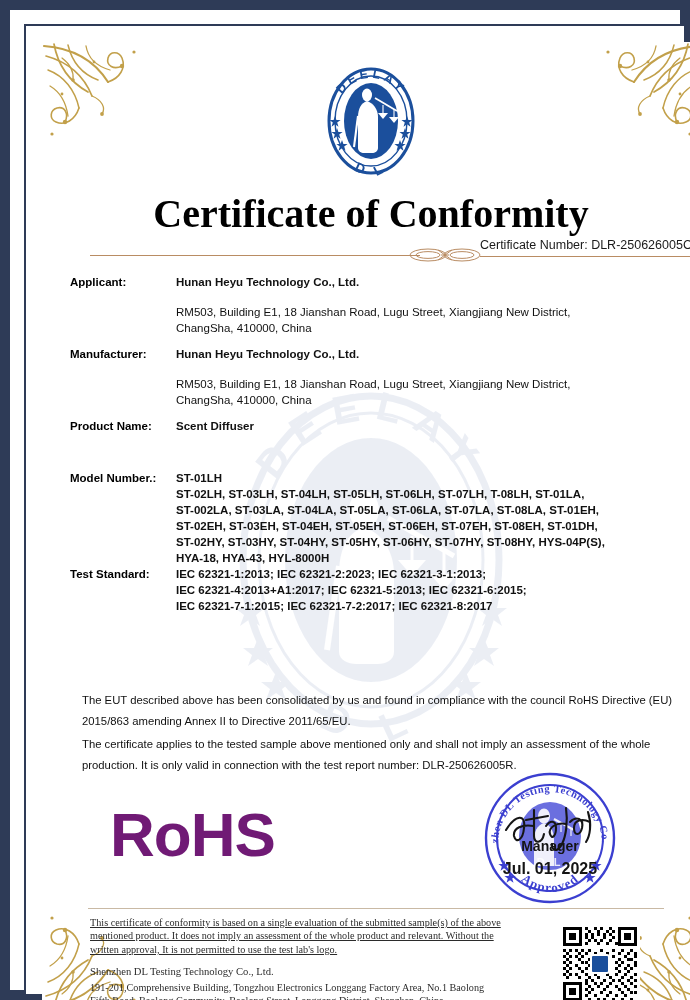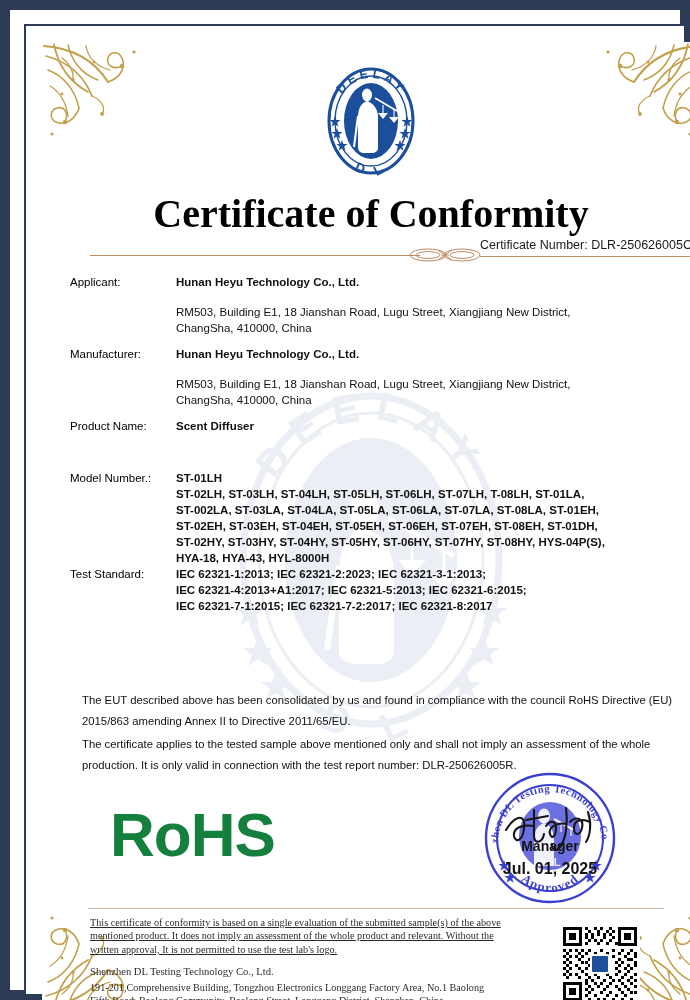--- a/index.html
+++ b/index.html
@@ -128,21 +128,21 @@
     right: 18px;
   }
   .frow {
     display: flex;
     align-items: flex-start;
   }
   .flabel {
     width: 106px;
     flex: 0 0 106px;
     font-size: 11.5px;
-    font-weight: normal;
+    font-weight: bold;
     color: #000;
     line-height: 16px;
   }
   .fvalue {
     flex: 1 1 auto;
     font-size: 11.5px;
     color: #111;
     line-height: 16px;
   }
   .fvalue.bold { font-weight: bold; }
@@ -165,21 +165,21 @@
 
   
   #rohs {
     position: absolute;
     left: 68px;
     top: 762px;
     font-family: "Liberation Sans", sans-serif;
     font-weight: bold;
     font-size: 62px;
     letter-spacing: -1px;
-    color: #15803d;
+    color: #701a75;
     line-height: 1;
   }
 
   
   #stamp {
     position: absolute;
     left: 440px;
     top: 728px;
     width: 136px;
     height: 136px;

